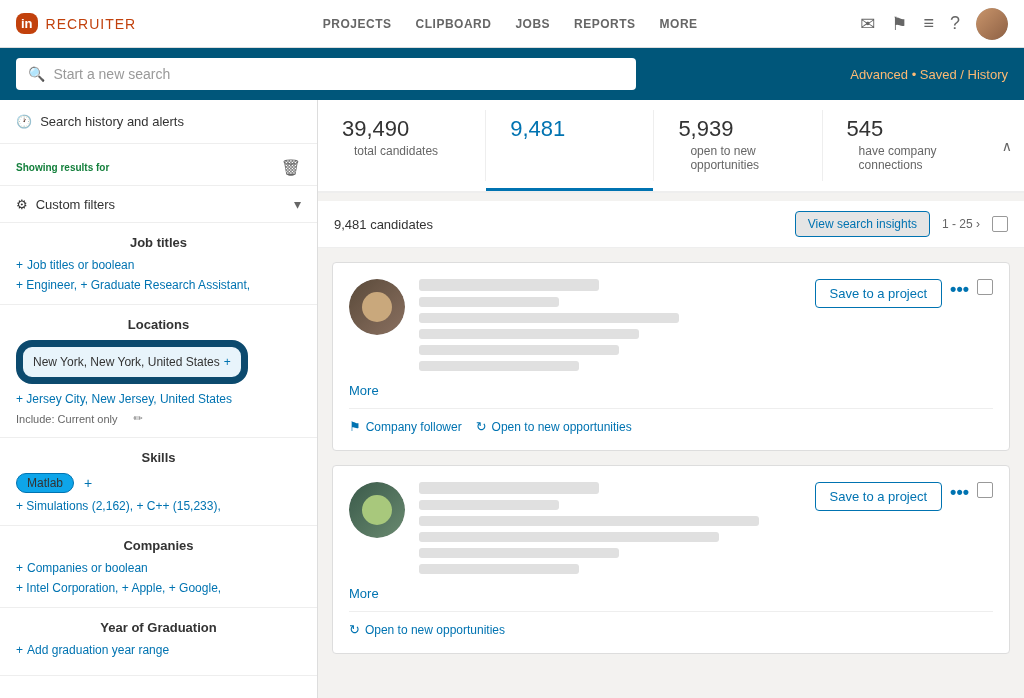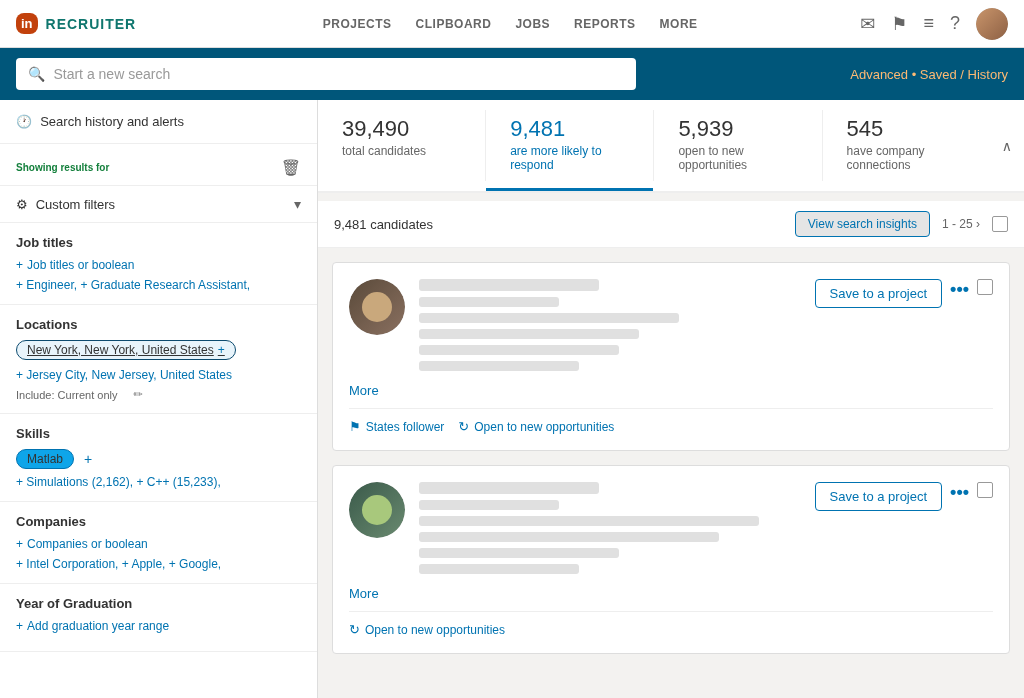--- a/index.html
+++ b/index.html
@@ -2,21 +2,21 @@
 <html><head>
   <meta charset="utf-8">
   <style>
     * { box-sizing: border-box; margin: 0; padding: 0; }
     body { font-family: -apple-system, BlinkMacSystemFont, 'Segoe UI', Arial, sans-serif; font-size: 14px; background: #f3f2f0; color: #000; }
 
     
     .top-nav { background: #fff; border-bottom: 1px solid #ddd; display: flex; align-items: center; padding: 0 16px; height: 48px; }
     .nav-logo { background: #c2410c; color: #fff; font-size: 11px; font-weight: bold; padding: 3px 5px; border-radius: 8px; margin-right: 8px; display: flex; align-items: center; gap: 4px; }
     .nav-logo-in { font-weight: 900; font-size: 13px; }
-    .nav-brand { color: #0f766e; font-size: 14px; font-weight: 700; margin-right: 24px; text-transform: uppercase; letter-spacing: 1px; }
+    .nav-brand { color: #c2410c; font-size: 14px; font-weight: 400; margin-right: 24px; text-transform: uppercase; letter-spacing: 1px; }
     .nav-links { display: flex; gap: 24px; flex: 1; justify-content: center; }
     .nav-link { color: #666; font-size: 12px; font-weight: 600; text-transform: uppercase; letter-spacing: 0.5px; cursor: pointer; text-decoration: none; }
     .nav-icons { display: flex; align-items: center; gap: 16px; }
     .nav-icon { color: #666; cursor: pointer; font-size: 18px; }
     .nav-avatar { width: 32px; height: 32px; border-radius: 50%; background: #ccc; overflow: hidden; cursor: pointer; }
 
     
     .search-bar { background: #00567a; padding: 10px 16px; display: flex; align-items: center; justify-content: space-between; }
     .search-input-wrap { flex: 1; max-width: 620px; background: #fff; border-radius: 4px; display: flex; align-items: center; padding: 8px 12px; gap: 8px; cursor: text; }
     .search-icon-inner { color: #999; font-size: 14px; }
@@ -29,42 +29,42 @@
     
     .sidebar { width: 318px; background: #fff; border-right: 1px solid #ddd; overflow-y: auto; flex-shrink: 0; }
     .sidebar-header { padding: 14px 16px; display: flex; align-items: center; gap: 8px; border-bottom: 1px solid #eee; color: #333; font-size: 13px; }
     .sidebar-clock { color: #666; }
     .showing-results { padding: 14px 16px 8px; display: flex; align-items: center; justify-content: space-between; border-bottom: 1px solid #eee; }
     .showing-results-label { font-size: 10px; color: #15803d; font-weight: 700; }
     .showing-results-icons { display: flex; gap: 8px; align-items: center; }
     .icon-btn { color: #666; cursor: pointer; font-size: 16px; border: none; background: none; }
     .custom-filters { padding: 10px 16px; display: flex; align-items: center; justify-content: space-between; border-bottom: 1px solid #eee; cursor: pointer; }
     .custom-filters-left { display: flex; align-items: center; gap: 8px; color: #333; font-size: 13px; }
-    .filter-section { padding: 12px 16px; border-bottom: 1px solid #eee; }
+    .filter-section { padding: 12px 16px; border-bottom: 1px solid #eee; text-align: center; }
     .filter-section-title { font-size: 13px; font-weight: 600; color: #333; margin-bottom: 8px; }
     .filter-add { display: flex; align-items: center; gap: 4px; color: #0073b1; font-size: 12px; cursor: pointer; margin-bottom: 6px; }
     .filter-tags { display: flex; flex-wrap: wrap; gap: 4px; font-size: 12px; color: #0073b1; cursor: pointer; }
-    .location-chip { background: #e8f4fb; border: 1px solid #0c4a6e; border-radius: 16px; padding: 2px 10px; font-size: 12px; color: #333; display: inline-flex; align-items: center; gap: 4px; text-decoration: underline; }
+    .location-chip { background: #e8f4fb; border: 7px solid #0c4a6e; border-radius: 16px; padding: 8px 10px; font-size: 12px; color: #333; display: inline-flex; align-items: center; gap: 4px; }
     .location-chip .plus { color: #0073b1; cursor: pointer; }
     .location-link { color: #0073b1; font-size: 12px; cursor: pointer; }
     .include-note { color: #666; font-size: 11px; margin-top: 6px; display: flex; align-items: center; gap: 16px; }
     .skill-chip { background: #0ea5e9; border: 1px solid #0073b1; border-radius: 16px; padding: 2px 10px; font-size: 12px; color: #333; display: inline-flex; align-items: center; gap: 4px; }
     .skill-add { display: inline-flex; align-items: center; color: #0073b1; cursor: pointer; font-size: 14px; margin-left: 4px; }
     .skills-row { display: flex; align-items: center; gap: 6px; margin-bottom: 6px; }
 
     
     .content { flex: 1; overflow-y: auto; background: #f3f2f0; }
 
     
     .stats-bar { background: #fff; display: flex; align-items: stretch; border-bottom: 2px solid #eee; position: relative; }
     .stat-item { padding: 16px 24px; flex: 1; cursor: pointer; border-bottom: 3px solid transparent; }
     .stat-item.active { border-bottom: 3px solid #0073b1; }
     .stat-number { font-size: 22px; font-weight: 300; color: #333; }
     .stat-number.active { color: #0073b1; font-weight: 400; }
-    .stat-label { font-size: 12px; color: #666; margin-top: 2px; }
+    .stat-label { font-size: 12px; color: #666; margin-top: 2px; margin-left: 12px; }
     .stat-label.active { color: #0073b1; font-weight: 500; }
     .stat-divider { width: 1px; background: #eee; margin: 10px 0; }
     .stats-collapse { padding: 8px 12px; display: flex; align-items: center; cursor: pointer; color: #666; }
 
     
     .results-header { background: #fff; padding: 10px 16px; display: flex; align-items: center; justify-content: space-between; border-bottom: 1px solid #eee; margin-top: 8px; }
     .results-count { font-size: 13px; color: #333; font-weight: 400; }
     .results-right { display: flex; align-items: center; gap: 12px; font-size: 13px; color: #666; }
     .view-insights-btn { border: 1px solid #0073b1; color: #0073b1; background: #e5e5e5; padding: 5px 12px; border-radius: 4px; cursor: pointer; font-size: 12px; }
     .pagination { color: #666; font-size: 12px; display: flex; align-items: center; gap: 6px; }
@@ -211,21 +211,20 @@
   <div class="content">
 
     <div class="stats-bar">
       <div class="stat-item">
         <div class="stat-number">39,490</div>
         <div class="stat-label">total candidates</div>
       </div>
       <div class="stat-divider"></div>
       <div class="stat-item active">
         <div class="stat-number active">9,481</div>
-        <div class="stat-label active">are more likely to respond</div>
       </div>
       <div class="stat-divider"></div>
       <div class="stat-item">
         <div class="stat-number">5,939</div>
         <div class="stat-label">open to new opportunities</div>
       </div>
       <div class="stat-divider"></div>
       <div class="stat-item">
         <div class="stat-number">545</div>
         <div class="stat-label">have company connections</div>
@@ -262,21 +261,21 @@
         <div class="card-actions">
           <button class="save-project-btn">Save to a project</button>
           <span class="more-dots">•••</span>
           <div class="checkbox-empty"></div>
         </div>
       </div>
       <div class="card-more">More</div>
       <div class="card-badges">
         <div class="badge">
           <span class="badge-icon" style="color:#0073b1;">⚑</span>
-          <span>States follower</span>
+          <span>Company follower</span>
         </div>
         <div class="badge">
           <span class="badge-icon" style="color:#0073b1;">↻</span>
           <span>Open to new opportunities</span>
         </div>
       </div>
     </div>
 
     <div class="candidate-card">
       <div class="card-top">

